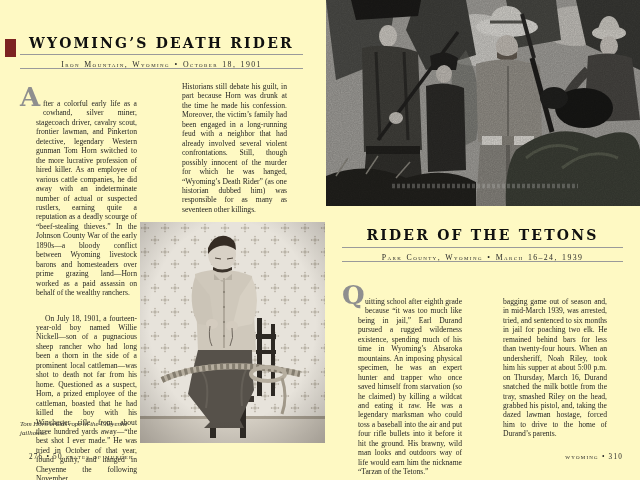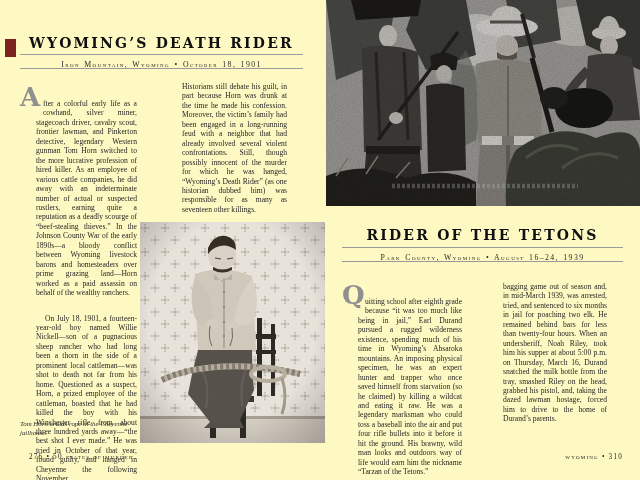--- a/index.html
+++ b/index.html
@@ -31,21 +31,21 @@
     font-variant:small-caps;font-size:7.8px;letter-spacing:1.4px;word-spacing:1px;color:#2a2a2a;
   }
 
   .col{position:absolute;}
   .col p{margin:16px;font-size:7.6px;line-height:9.45px;text-align:justify;color:#1f1f1f;}
   .col p.indent{text-indent:9px;}
   .lcol1{left:20px;top:83px;width:136px;height:345px;}
   .lcol1::before{content:"";float:right;width:19px;height:330px;margin-top:137px;}
   .lcol2{left:166px;top:66px;width:137px;}
   .rcol1{left:22px;top:281px;width:136px;}
-  .rcol2{left:167px;top:266px;width:136px;}
+  .rcol2{left:167px;top:281px;width:136px;}
 
   .dropcap{
     float:left;font-family:"DejaVu Serif",serif;font-weight:bold;
     font-size:26px;line-height:27px;width:20px;height:27px;margin:1px 3px 0 0;
     color:#8f8f8f;text-align:left;
   }
 
   .caption{
     position:absolute;left:20px;top:420px;width:116px;margin:0;
     font-style:italic;font-size:6.9px;line-height:8.8px;color:#2d2d2d;
@@ -227,21 +227,21 @@
           <path d="M10 176 L22 158 M40 174 L52 156 M70 178 L84 162" stroke="#8d8a81" stroke-width="1.5" fill="none"></path>
         </g>
         <line x1="66" y1="186" x2="252" y2="186" stroke="#dcdcd8" stroke-width="4.5" stroke-dasharray="3 2" opacity="0.32"></line>
         <rect width="314" height="206" filter="url(#grain)" opacity="0.22"></rect>
       </svg>
     </figure>
 
     <h1 class="title title-r">RIDER OF THE TETONS</h1>
 
     <div class="band band-r">
-      <span class="band-text">Park County, Wyoming • August 16–24, 1939</span>
+      <span class="band-text">Park County, Wyoming • March 16–24, 1939</span>
     </div>
 
     <div class="col rcol1">
       <div class="dropcap">Q</div>
       <p>uitting school after eighth grade because “it was too much like being in jail,” Earl Durand pursued a rugged wilderness existence, spending much of his time in Wyoming’s Absaroka mountains. An imposing physical specimen, he was an expert hunter and trapper who once saved himself from starvation (so he claimed) by killing a wildcat and eating it raw. He was a legendary marksman who could toss a baseball into the air and put four rifle bullets into it before it hit the ground. His brawny, wild man looks and outdoors way of life would earn him the nickname “Tarzan of the Tetons.”</p>
     </div>
 
     <div class="col rcol2">
       <p>bagging game out of season and, in mid-March 1939, was arrested, tried, and sentenced to six months in jail for poaching two elk. He remained behind bars for less than twenty-four hours. When an undersheriff, Noah Riley, took him his supper at about 5:00 p.m. on Thursday, March 16, Durand snatched the milk bottle from the tray, smashed Riley on the head, grabbed his pistol, and, taking the dazed lawman hostage, forced him to drive to the home of Durand’s parents.</p>
     </div>

